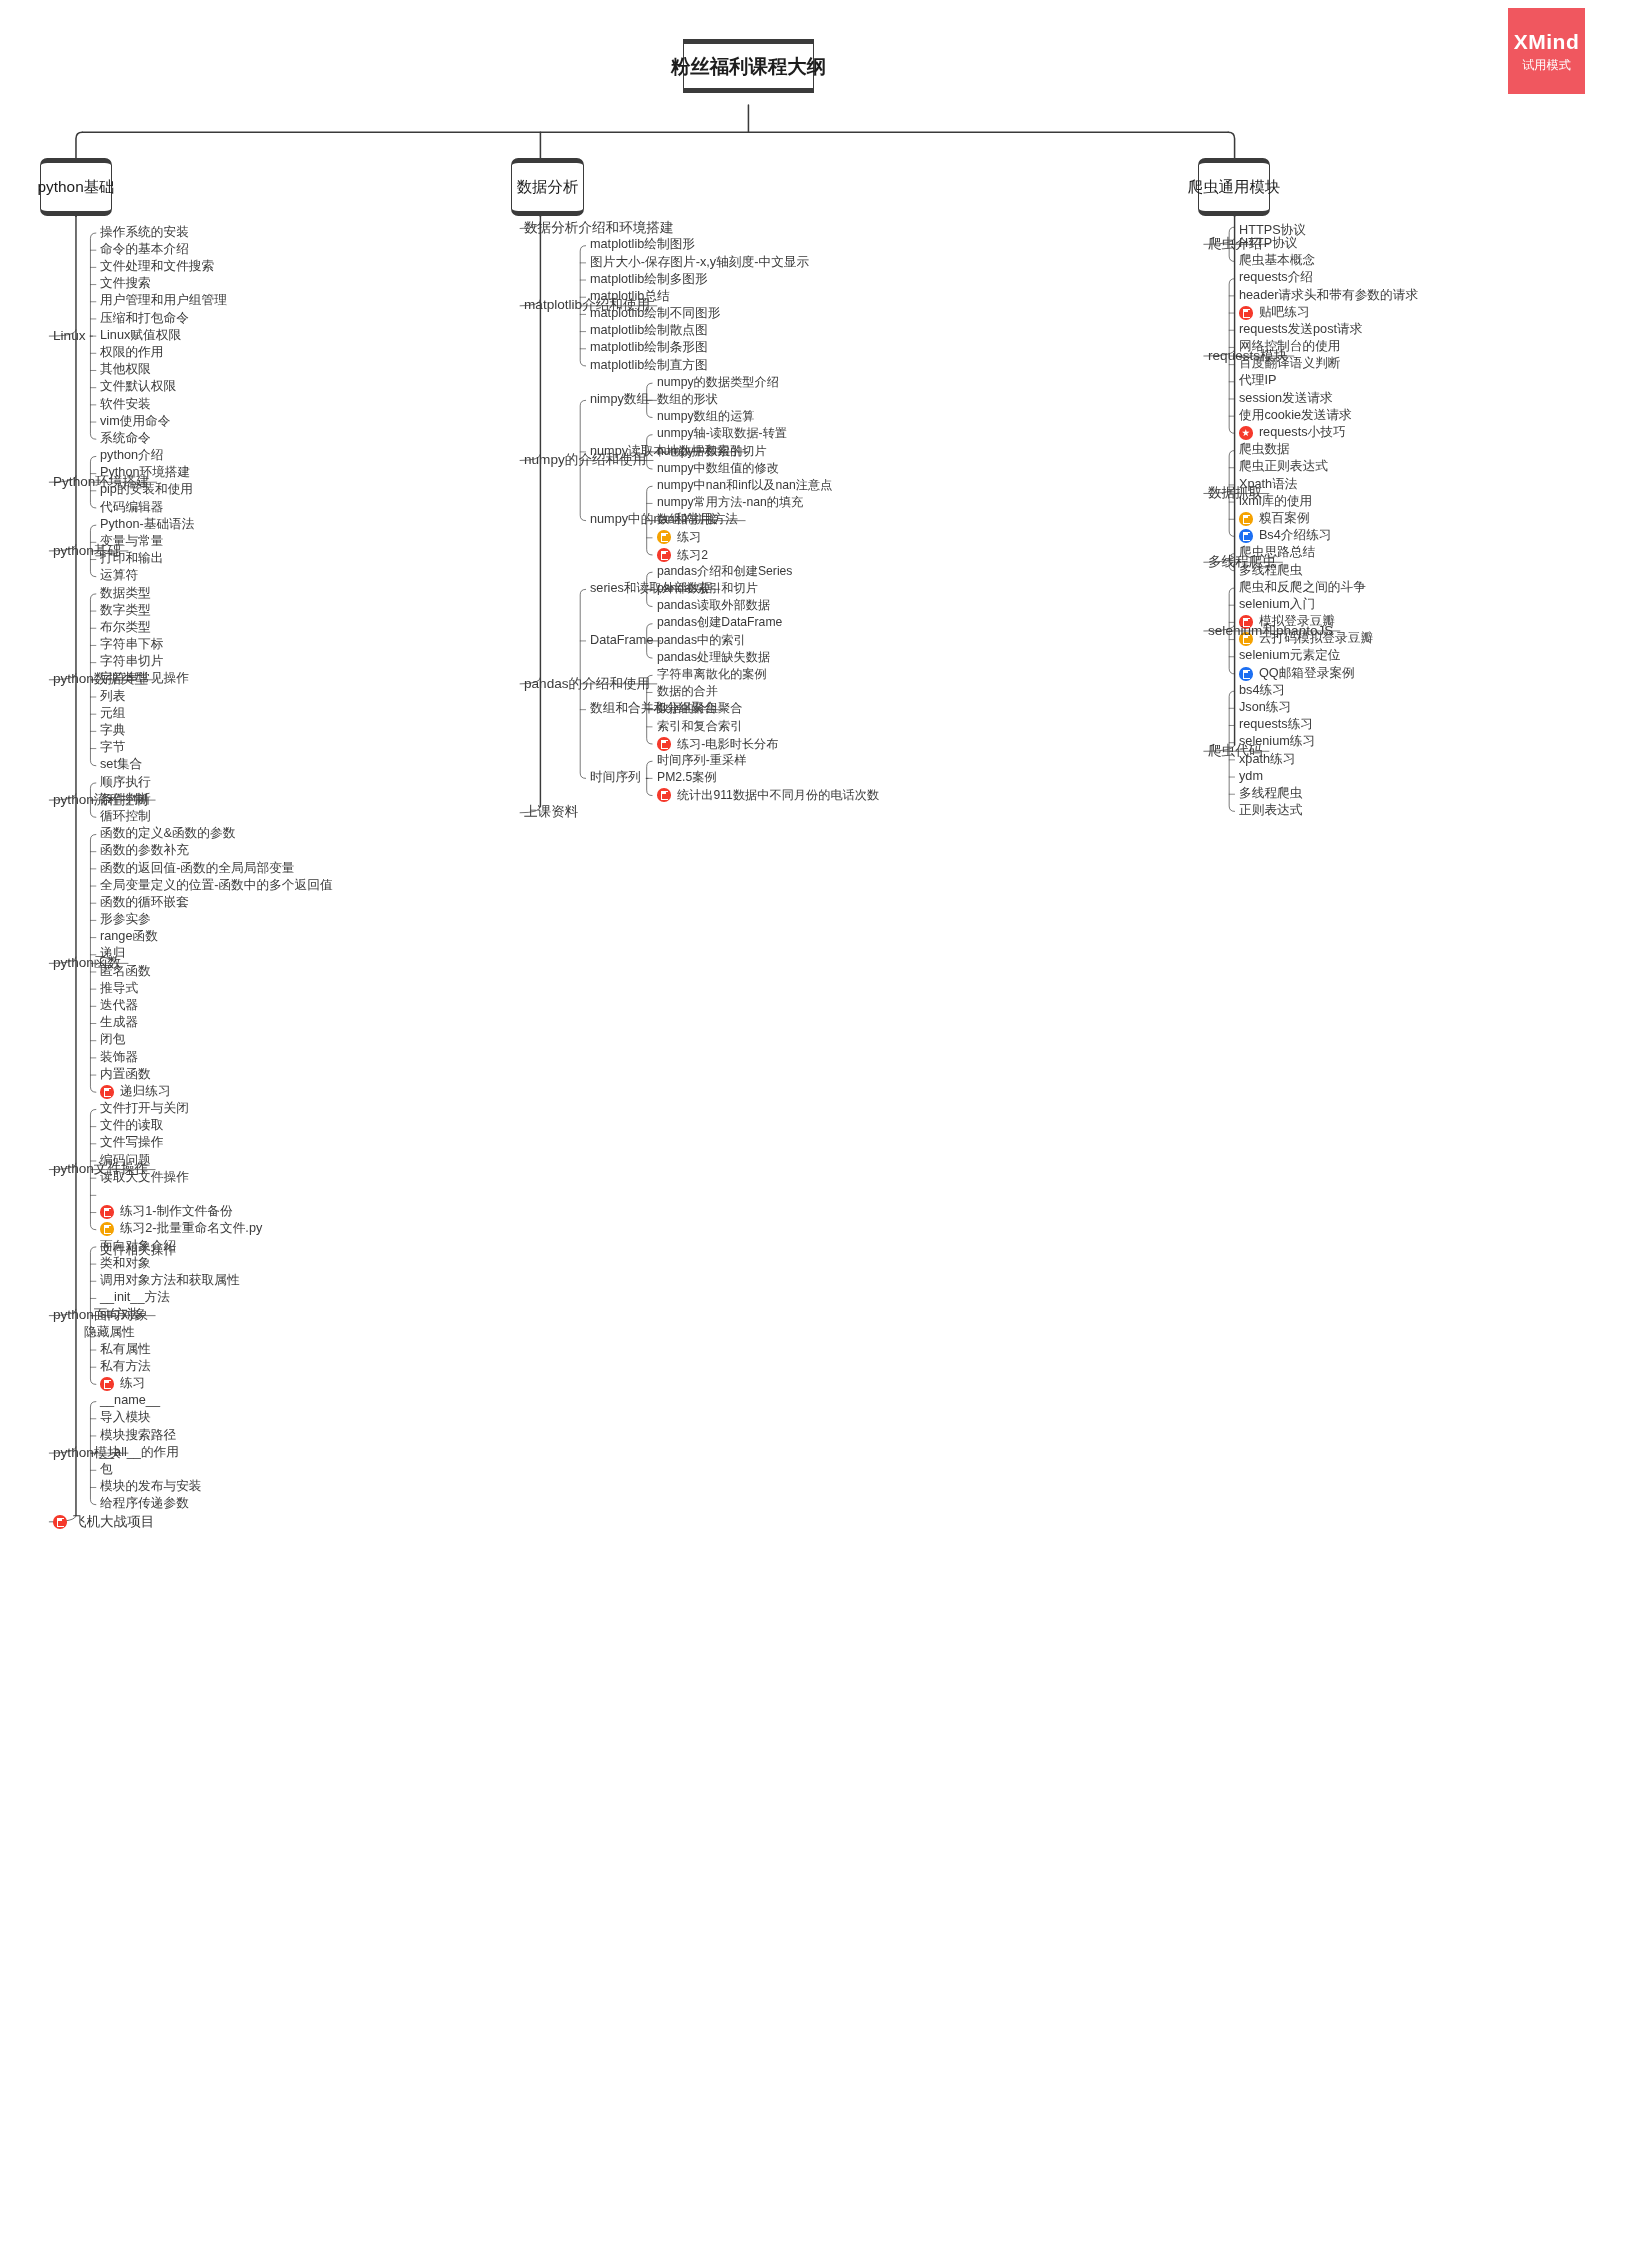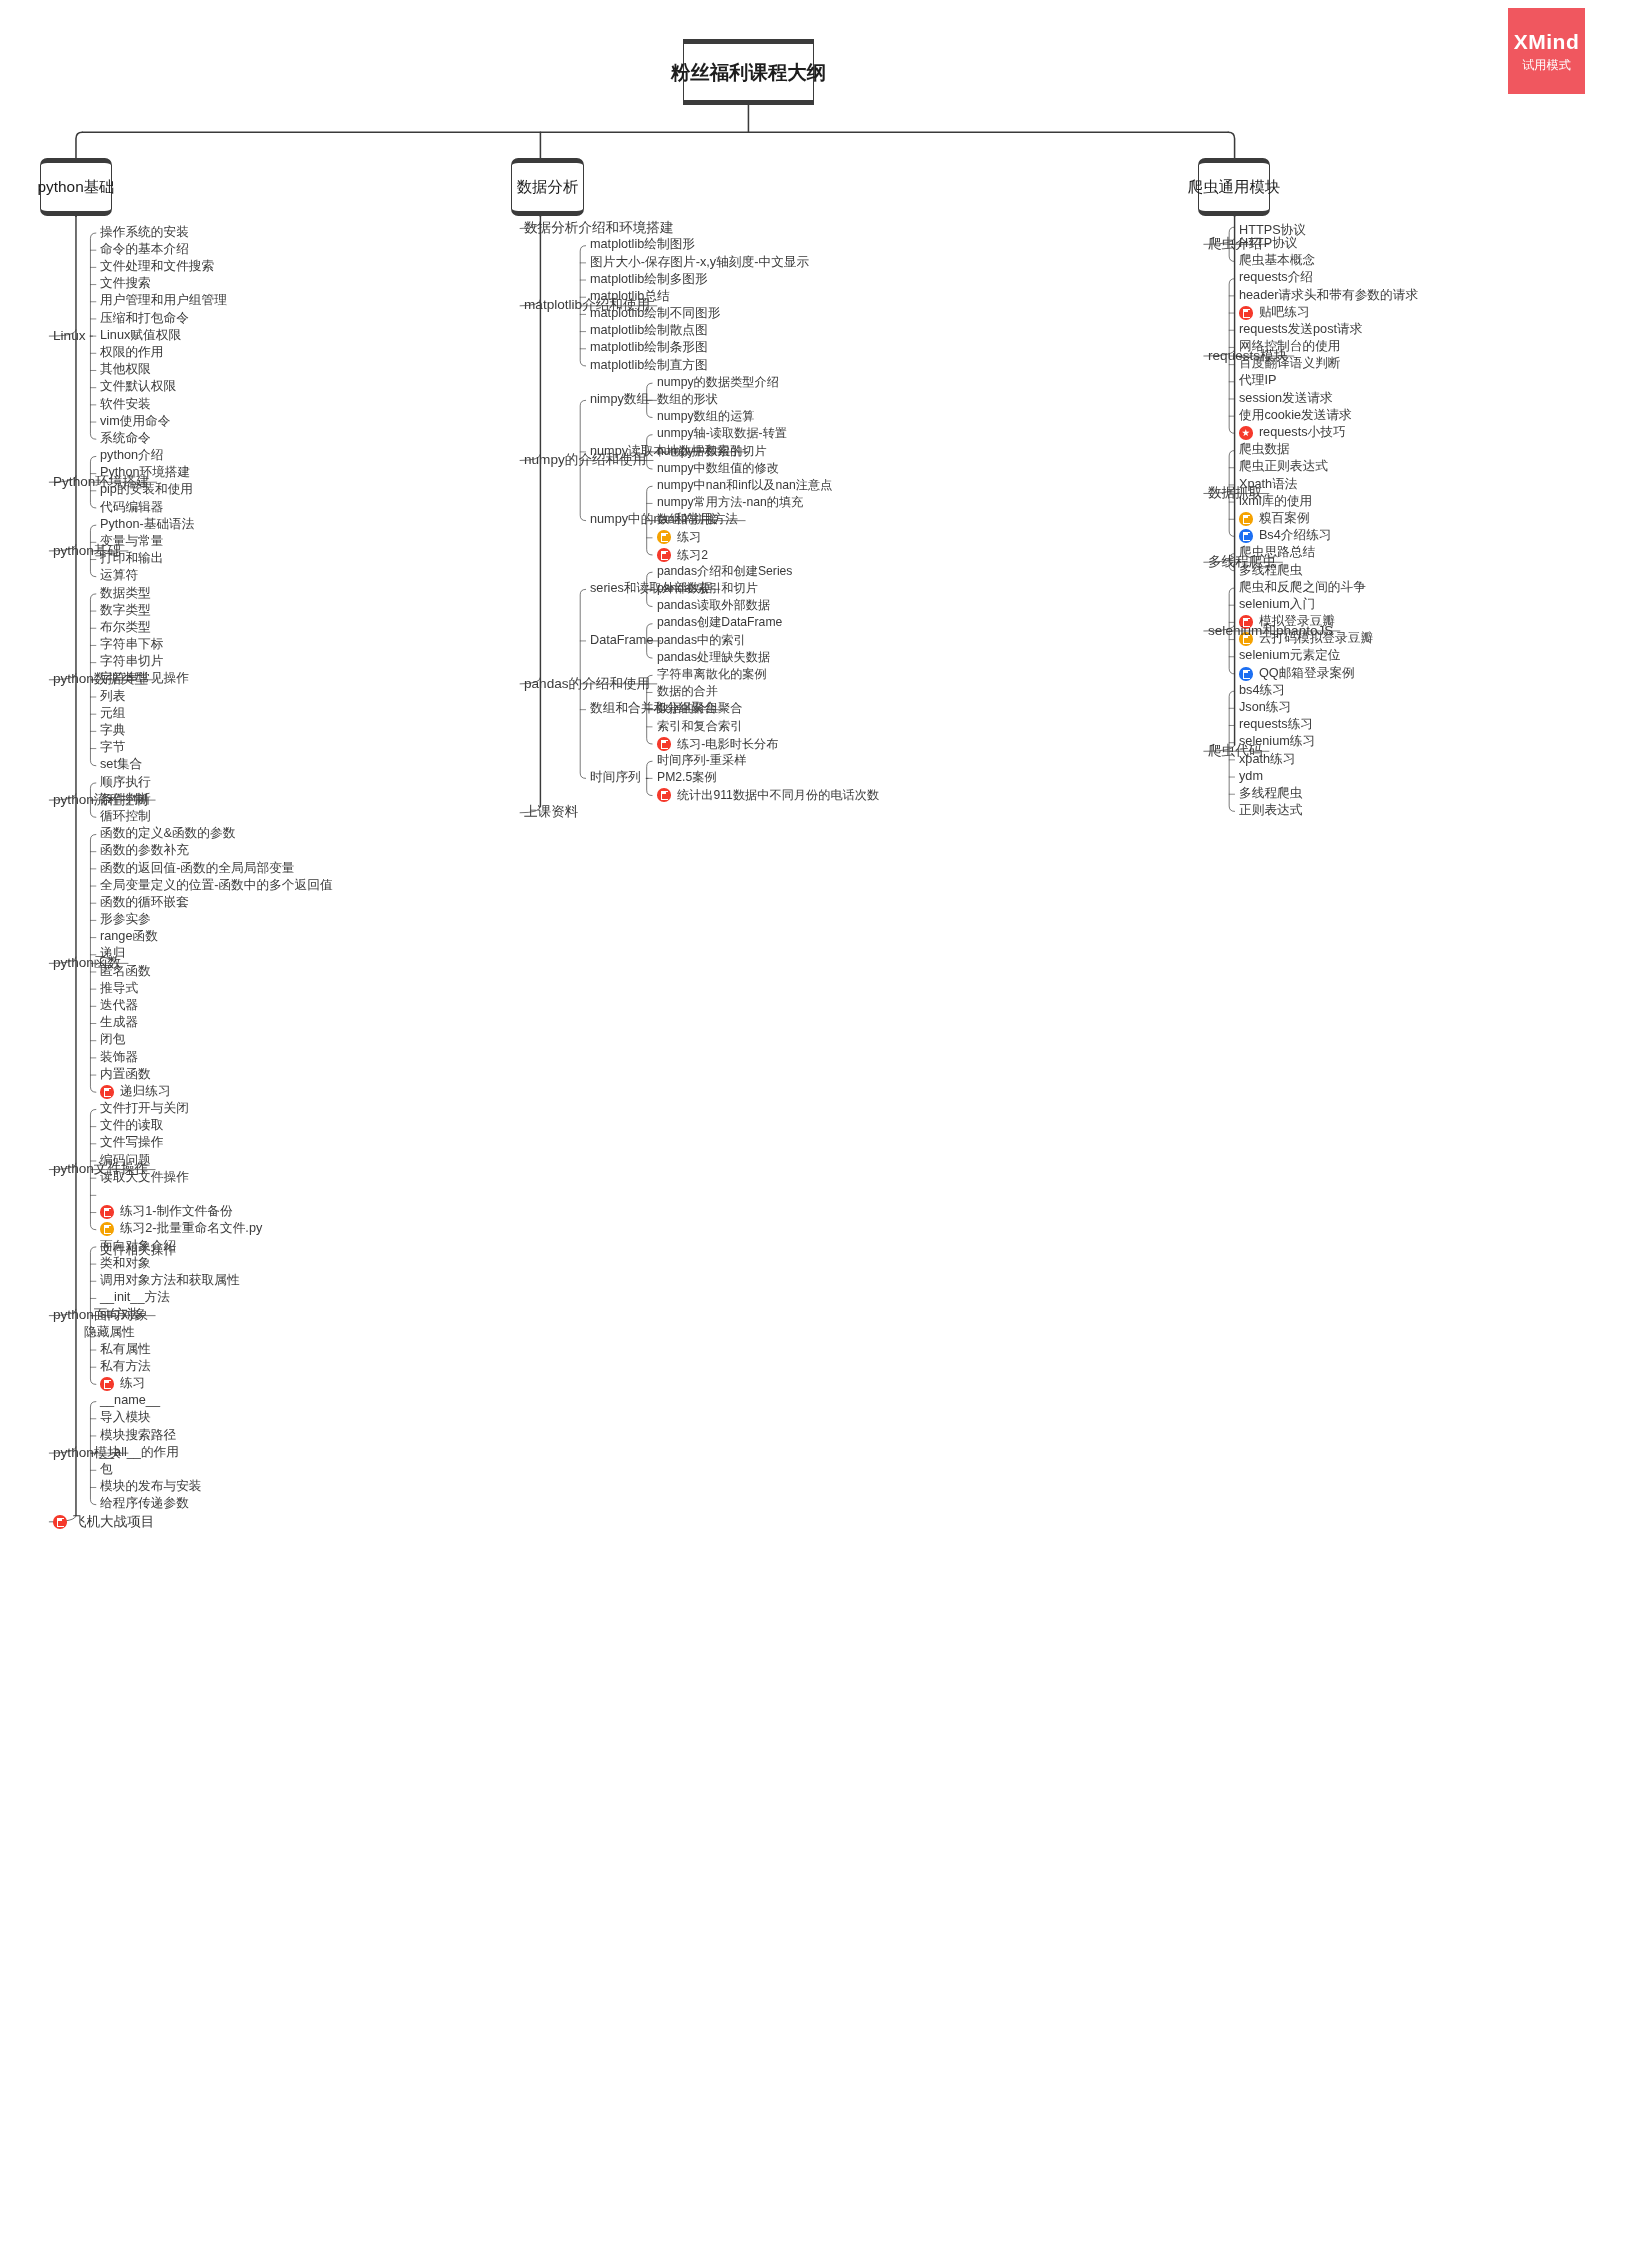--- a/index.html
+++ b/index.html
@@ -21,21 +21,21 @@
     display: flex; flex-direction: column;
     align-items: center; justify-content: center;
     color: #fff;
   }
   #watermark .wm-brand { font-size: 21px; font-weight: 700; letter-spacing: 0.5px; line-height: 1; }
   #watermark .wm-mode  { font-size: 12.2px; font-weight: 400; margin-top: 7.2px; line-height: 1; }
 
   
   #root-topic {
     position: absolute; left: 683px; top: 39px;
-    width: 131px; height: 66px;
+    width: 131px; height: 54px;
     border: 1.4px solid #3b3b3b;
     border-top-width: 5.9px; border-bottom-width: 5.9px;
     background: #fff;
     display: flex; align-items: center; justify-content: center;
   }
   #root-topic span { font-size: 19.4px; font-weight: 700; color: #1d1d1d; white-space: nowrap; }
 
   
   .main-topic {
     position: absolute;

